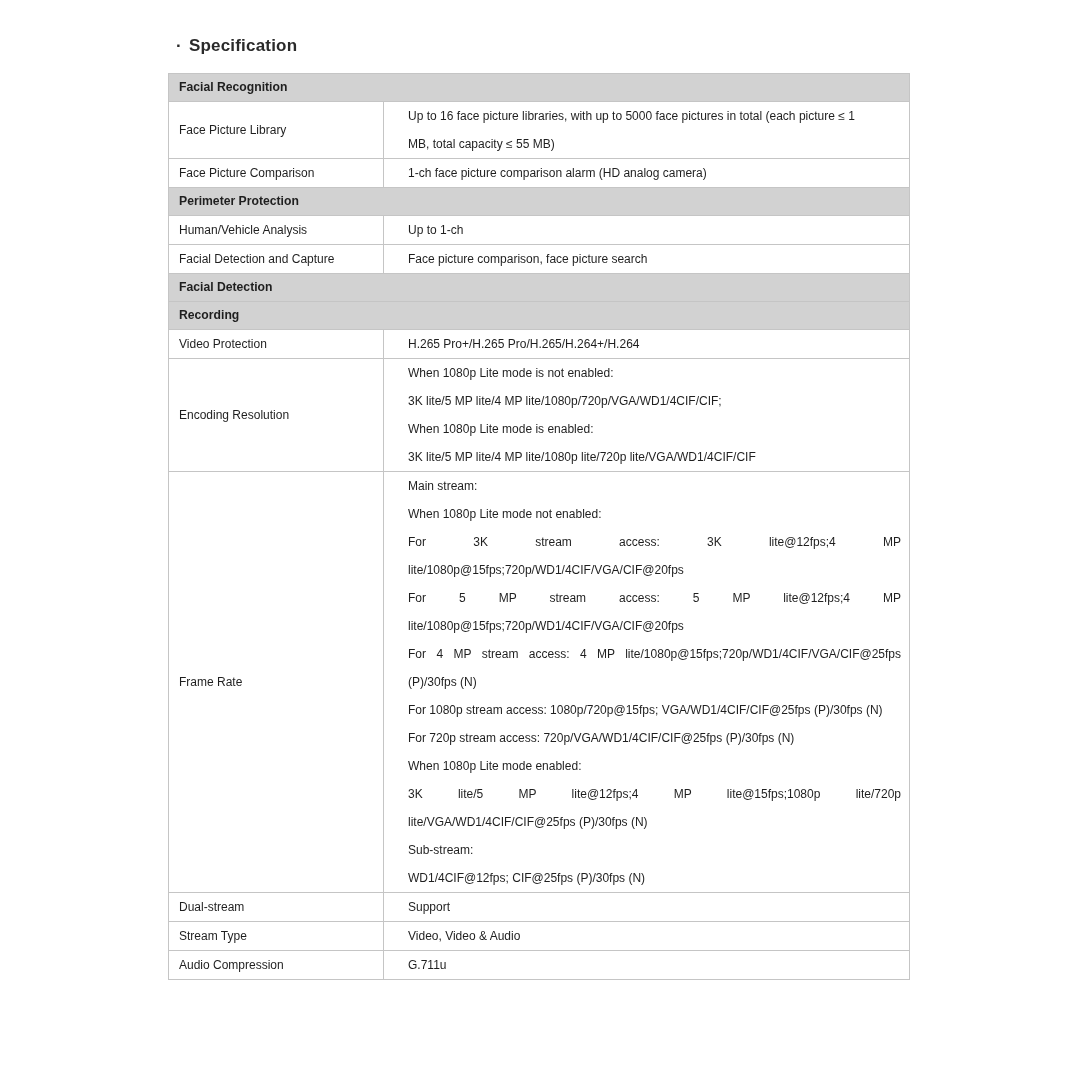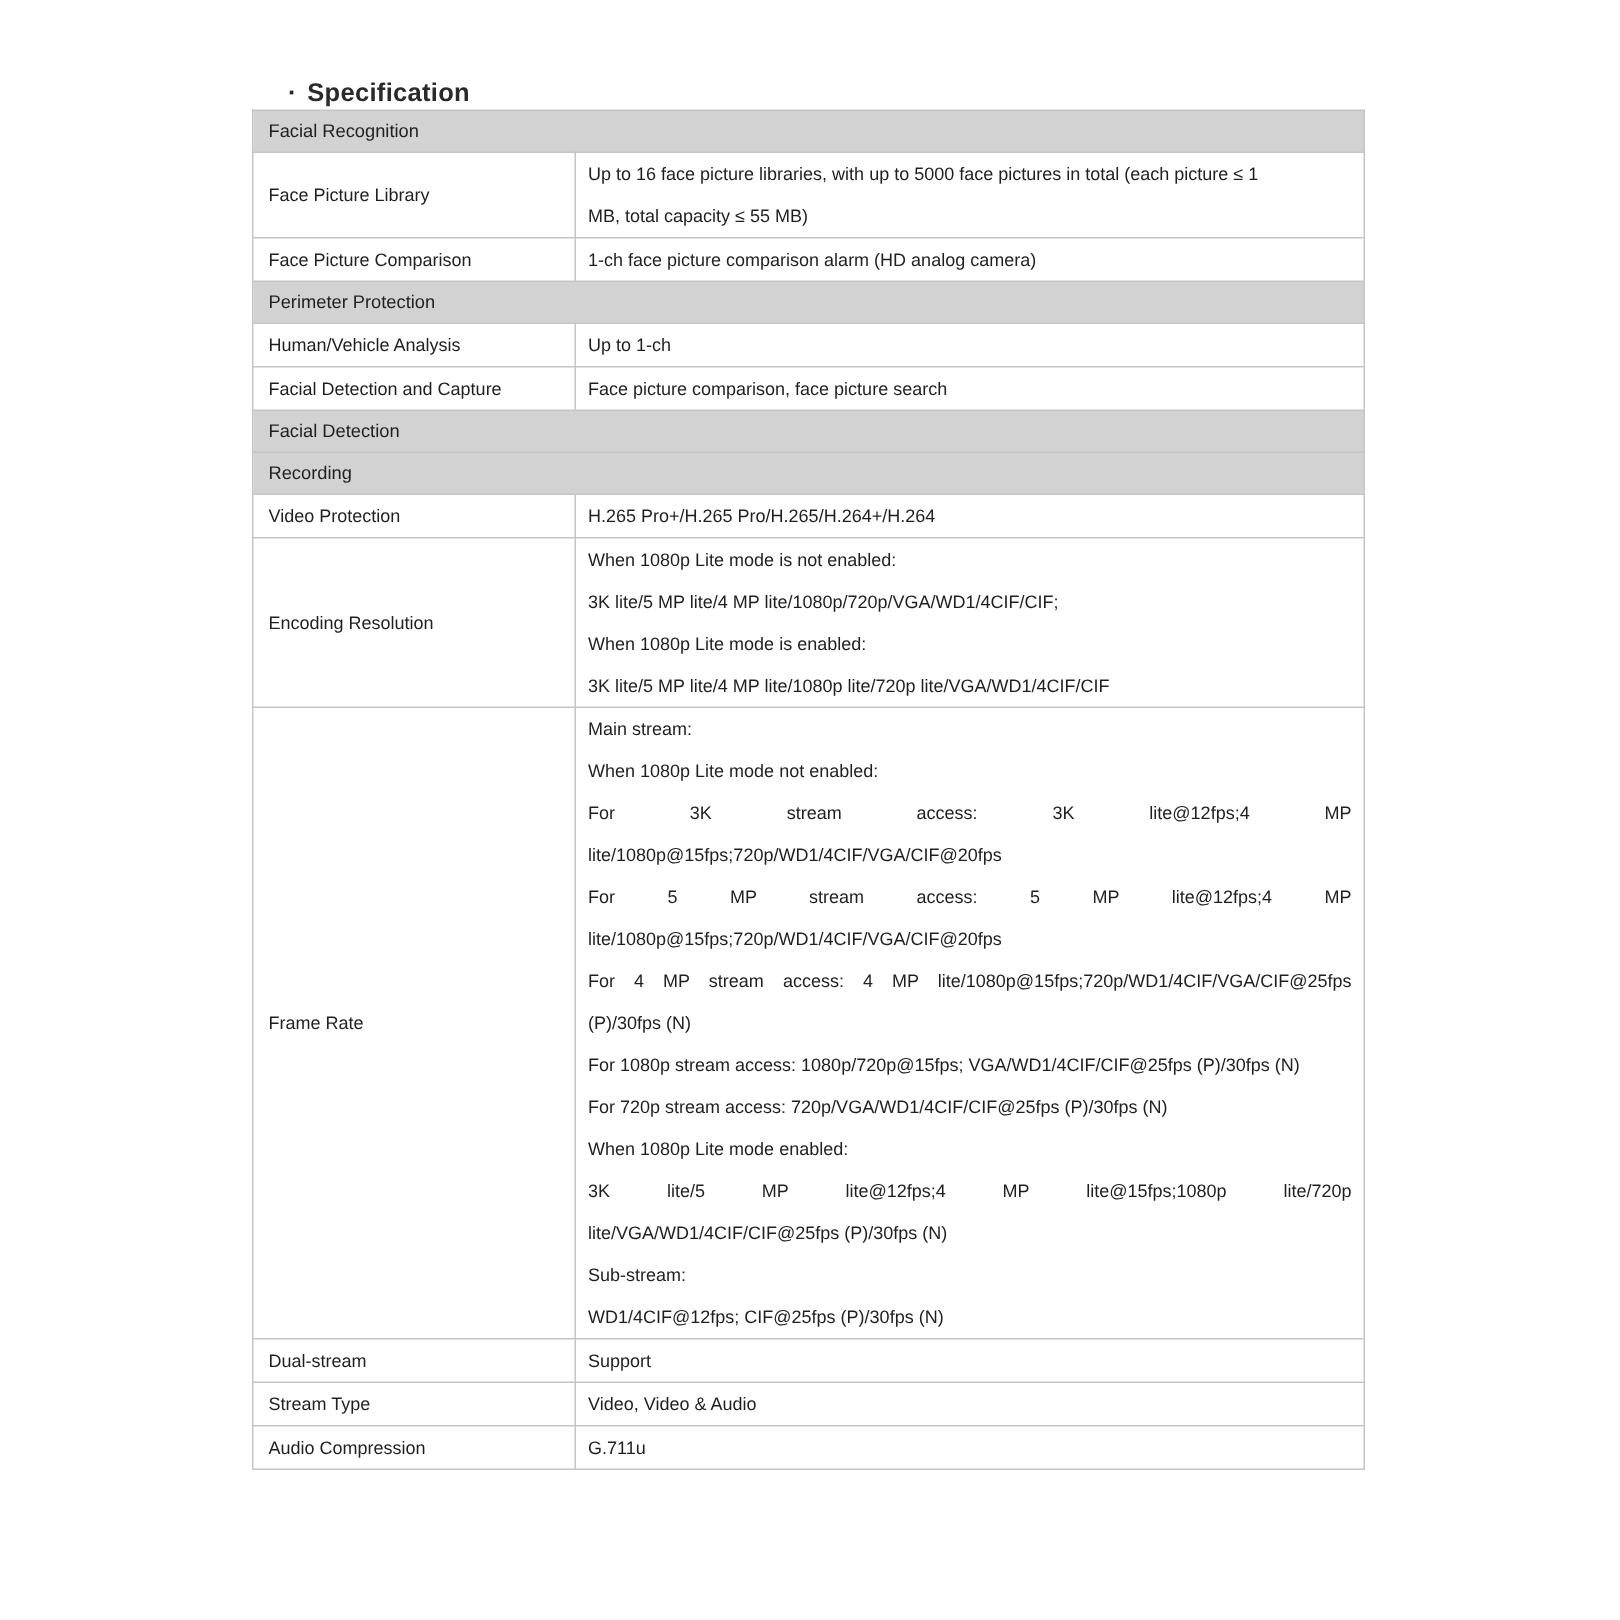--- a/index.html
+++ b/index.html
@@ -15,21 +15,21 @@
   .page {
     position: relative;
     width: 1080px;
     height: 1080px;
     background: #ffffff;
   }
   .title {
     position: absolute;
     left: 176px;
     top: 36px;
-    margin: 16px;
+    margin: 0;
     font-size: 17px;
     font-weight: bold;
     color: var(--title-color, #2a2a2a);
     letter-spacing: 0.2px;
   }
   .title .bullet {
     margin-right: 7px;
   }
   table.spec-table {
     position: absolute;
@@ -42,38 +42,39 @@
   }
   col.c-label { width: 215px; }
   col.c-value { width: 526px; }
   td {
     border: 1px solid var(--border-color, #c5c5c5);
     vertical-align: middle;
     padding: 0;
   }
   td.section-cell {
     background: var(--header-bg, #d2d2d2);
-    font-weight: normal;
+    font-weight: bold;
     height: 27px;
     line-height: 27px;
     padding: 0 10px;
     font-size: 12.2px;
     color: var(--text-color, #1f1f1f);
   }
   td.label-cell {
     padding: 0 0 0 10px;
     line-height: 16px;
   }
   td.value-cell {
     padding: 0 8px;
   }
   .line {
     line-height: 28px;
     white-space: nowrap;
     overflow: visible;
+    margin-left: 16px;
   }
   .line.fill {
     white-space: normal;
     text-align: justify;
     text-align-last: justify;
   }
 </style>
 </head>
 <body>
 

